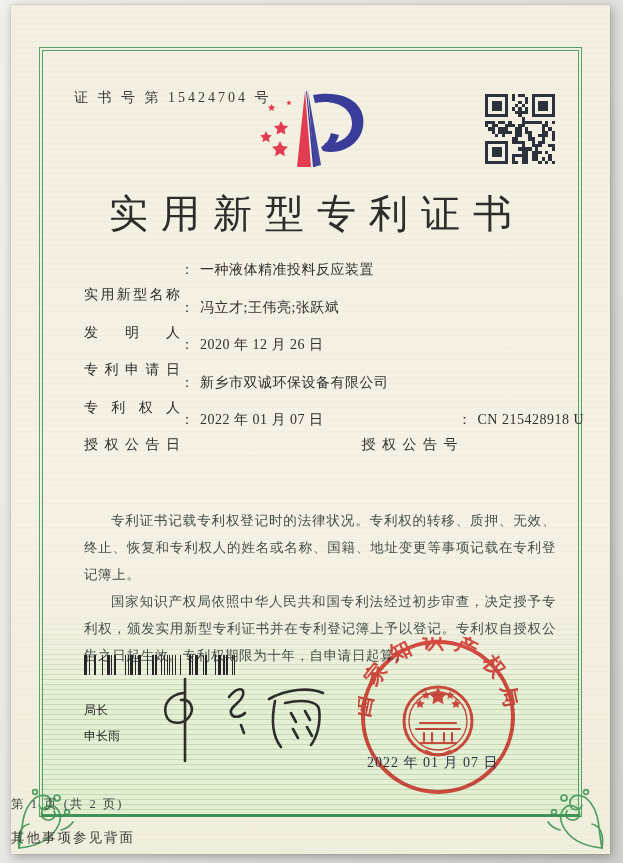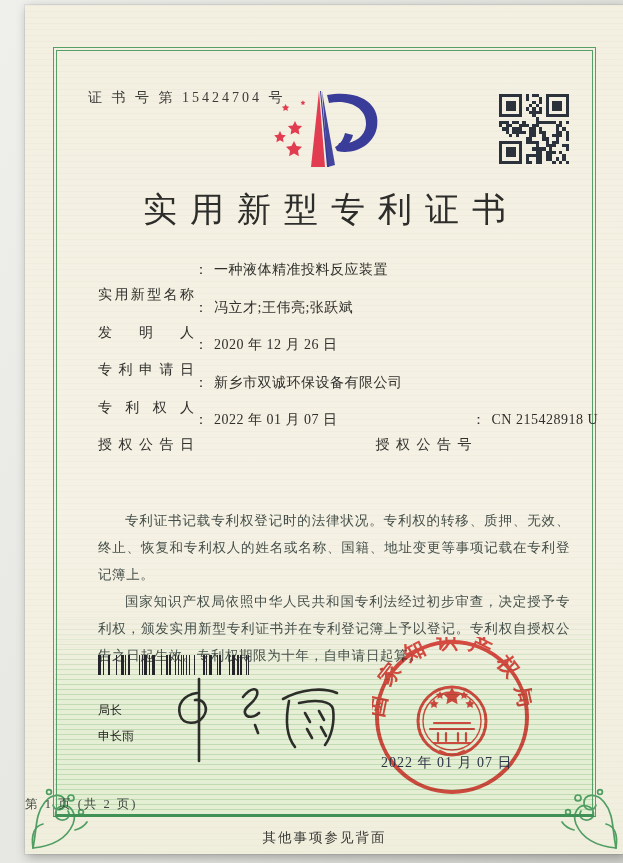--- a/index.html
+++ b/index.html
@@ -2,21 +2,21 @@
 <html><head>
 <meta charset="utf-8">
 <style>
   html,body{margin:0;padding:0;}
   body{
     width:623px;height:863px;overflow:hidden;position:relative;
     background:linear-gradient(115deg,#efefec 0%,#e3e3df 55%,#cfcfcb 100%);
     font-family:"Liberation Serif","DejaVu Serif",serif;
   }
   .paper{
-    position:absolute;left:25px;top:5px;width:599px;height:849px;
+    position:absolute;left:11px;top:5px;width:599px;height:849px;
     background:
       repeating-linear-gradient(180deg,rgba(205,198,175,.10) 0 1px,transparent 1px 6px),
       linear-gradient(180deg,#f3efe1 0%,#f5f1e4 60%,#f0eedd 100%);
     box-shadow:2px 3px 10px rgba(0,0,0,.30),0 0 0 1px rgba(0,0,0,.05);
   }
   .frame{
     position:absolute;left:28px;top:42px;width:543px;height:770px;
     border:4px double #55a067;border-bottom:3px solid #3f9156;
     box-sizing:border-box;
   }
@@ -33,41 +33,41 @@
   .flourish.left{left:2px;}
   .flourish.right{right:2px;transform:scaleX(-1);}
   .cert-number{
     position:absolute;left:63px;top:84px;font-size:14px;color:#3b3b38;
     letter-spacing:3px;
   }
   .qr{position:absolute;left:474px;top:89px;width:70px;height:70px;}
   .logo{position:absolute;left:224px;top:78px;width:158px;height:96px;}
   .title{
     position:absolute;left:0;top:182px;width:100%;text-align:center;
-    font-size:34px;color:#2d2d2b;letter-spacing:13px;padding-left:13px;
+    font-size:39px;color:#2d2d2b;letter-spacing:13px;padding-left:13px;
     box-sizing:border-box;font-weight:500;
   }
   .fields{position:absolute;left:73px;top:256px;width:480px;font-size:14px;color:#2f2f2c;}
   .field-row{height:20px;margin-bottom:17.5px;white-space:nowrap;}
   .f-label{display:inline-block;width:96px;text-align:justify;text-align-last:justify;vertical-align:top;margin-top:25px;}
   .f-colon{display:inline-block;margin-right:6px;}
   .f-value{letter-spacing:.5px;}
   .grant-pair2{margin-left:38px;}
   .paras{position:absolute;left:73px;top:502px;width:472px;font-size:13.5px;color:#45504a;line-height:27px;text-align:justify;}
   .paras p{margin:0;text-indent:2em;letter-spacing:.6px;}
   .barcode{position:absolute;left:71px;top:650px;width:156px;height:20px;}
   .commissioner{position:absolute;left:73px;top:692px;font-size:12px;color:#23231f;line-height:26px;}
   .signature{position:absolute;left:130px;top:668px;width:200px;height:95px;}
   .seal{position:absolute;left:347px;top:632px;width:160px;height:160px;mix-blend-mode:multiply;opacity:.93;}
   .seal-date{
     position:absolute;left:356px;top:749px;width:170px;font-size:14px;color:#2b3244;
     letter-spacing:1px;white-space:nowrap;
   }
   .page-footer{position:absolute;left:0;top:791px;width:100%;text-align:left;font-size:12.5px;color:#3c463e;letter-spacing:2px;}
-  .back-note{position:absolute;left:0;top:824px;width:100%;text-align:center;font-size:13.5px;color:#3a3a35;letter-spacing:2px;}
+  .back-note{position:absolute;left:0;top:824px;width:100%;text-align:left;font-size:13.5px;color:#3a3a35;letter-spacing:2px;}
 </style>
 </head>
 <body>
 
 <div class="paper">
 
   <div class="green-zone"></div>
 
   <svg class="flourish left" viewBox="0 0 78 84">
     <g fill="none" stroke="#4f9e62" stroke-width="1.7" stroke-linecap="round">

